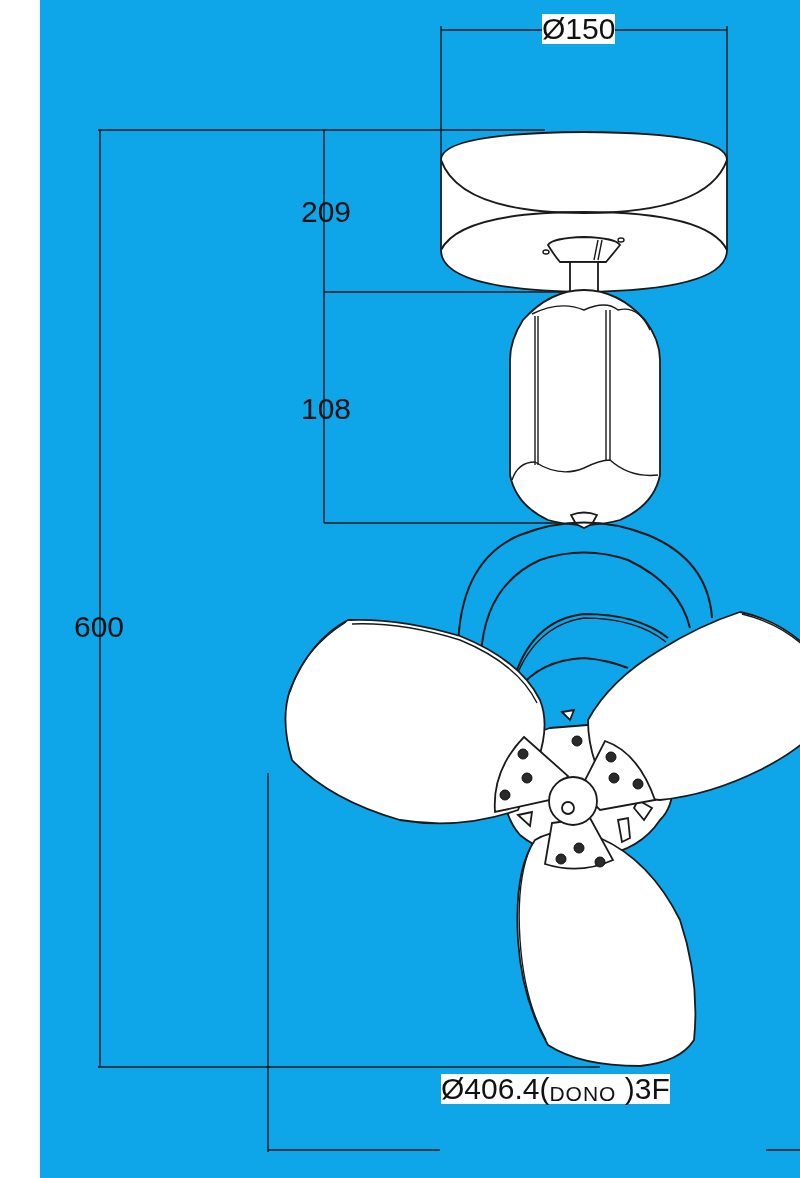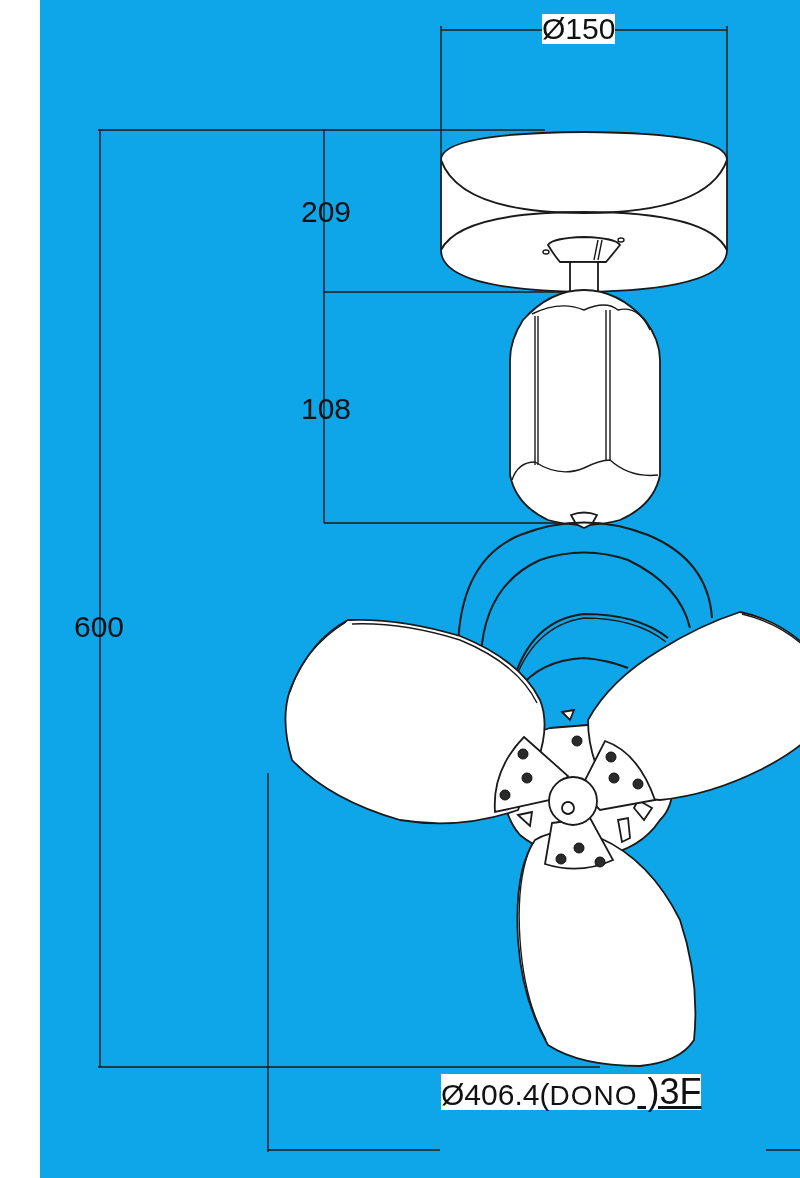--- a/index.html
+++ b/index.html
@@ -7,21 +7,21 @@
     svg { position: absolute; left: 0; top: 0; }
     .ln { stroke: #1a1a1a; stroke-width: 2; fill: none; }
     .ln-thin { stroke: #1a1a1a; stroke-width: 1.4; fill: none; }
     .fill-w { fill: #ffffff; stroke: #1a1a1a; stroke-width: 1.8; }
     .screw { fill: #2a2a2a; stroke: #111; stroke-width: 1; }
     .dim-label {
       position: absolute; font-family: "Liberation Sans", sans-serif;
       color: #111; background: #ffffff; line-height: 1; white-space: nowrap;
     }
     .dim-label.big { font-size: 30px; }
-    .small-caps { font-size: 28px; letter-spacing: 1px; }
+    .small-caps { font-size: 21px; letter-spacing: 1px; }
   </style>
 </head>
 <body>
 
 <div id="canvas">
 
   <svg width="800" height="1178" viewBox="0 0 800 1178">
 
     <g>
 
@@ -133,16 +133,16 @@
   <div class="dim-label big" style="left:261px; top:197px; background:transparent;">209</div>
 
   <div class="dim-label big" style="left:261px; top:394px; background:transparent;">108</div>
 
   <div class="dim-label big" style="left:34px; top:612px; background:transparent;">600</div>
 
   <div class="dim-label" style="left:401px; top:1074px; display:flex; align-items:flex-end;">
     <span class="big" style="font-size:30px;">Ø406.4</span>
     <span style="font-size:30px;">(</span>
     <span class="small-caps">DONO</span>
-    <span style="font-size:36px; white-space:pre;text-decoration:underline;"> )3F</span>
+    <span style="font-size:30px; white-space:pre;"> )3F</span>
   </div>
 
 </div>
 
 </body></html>

